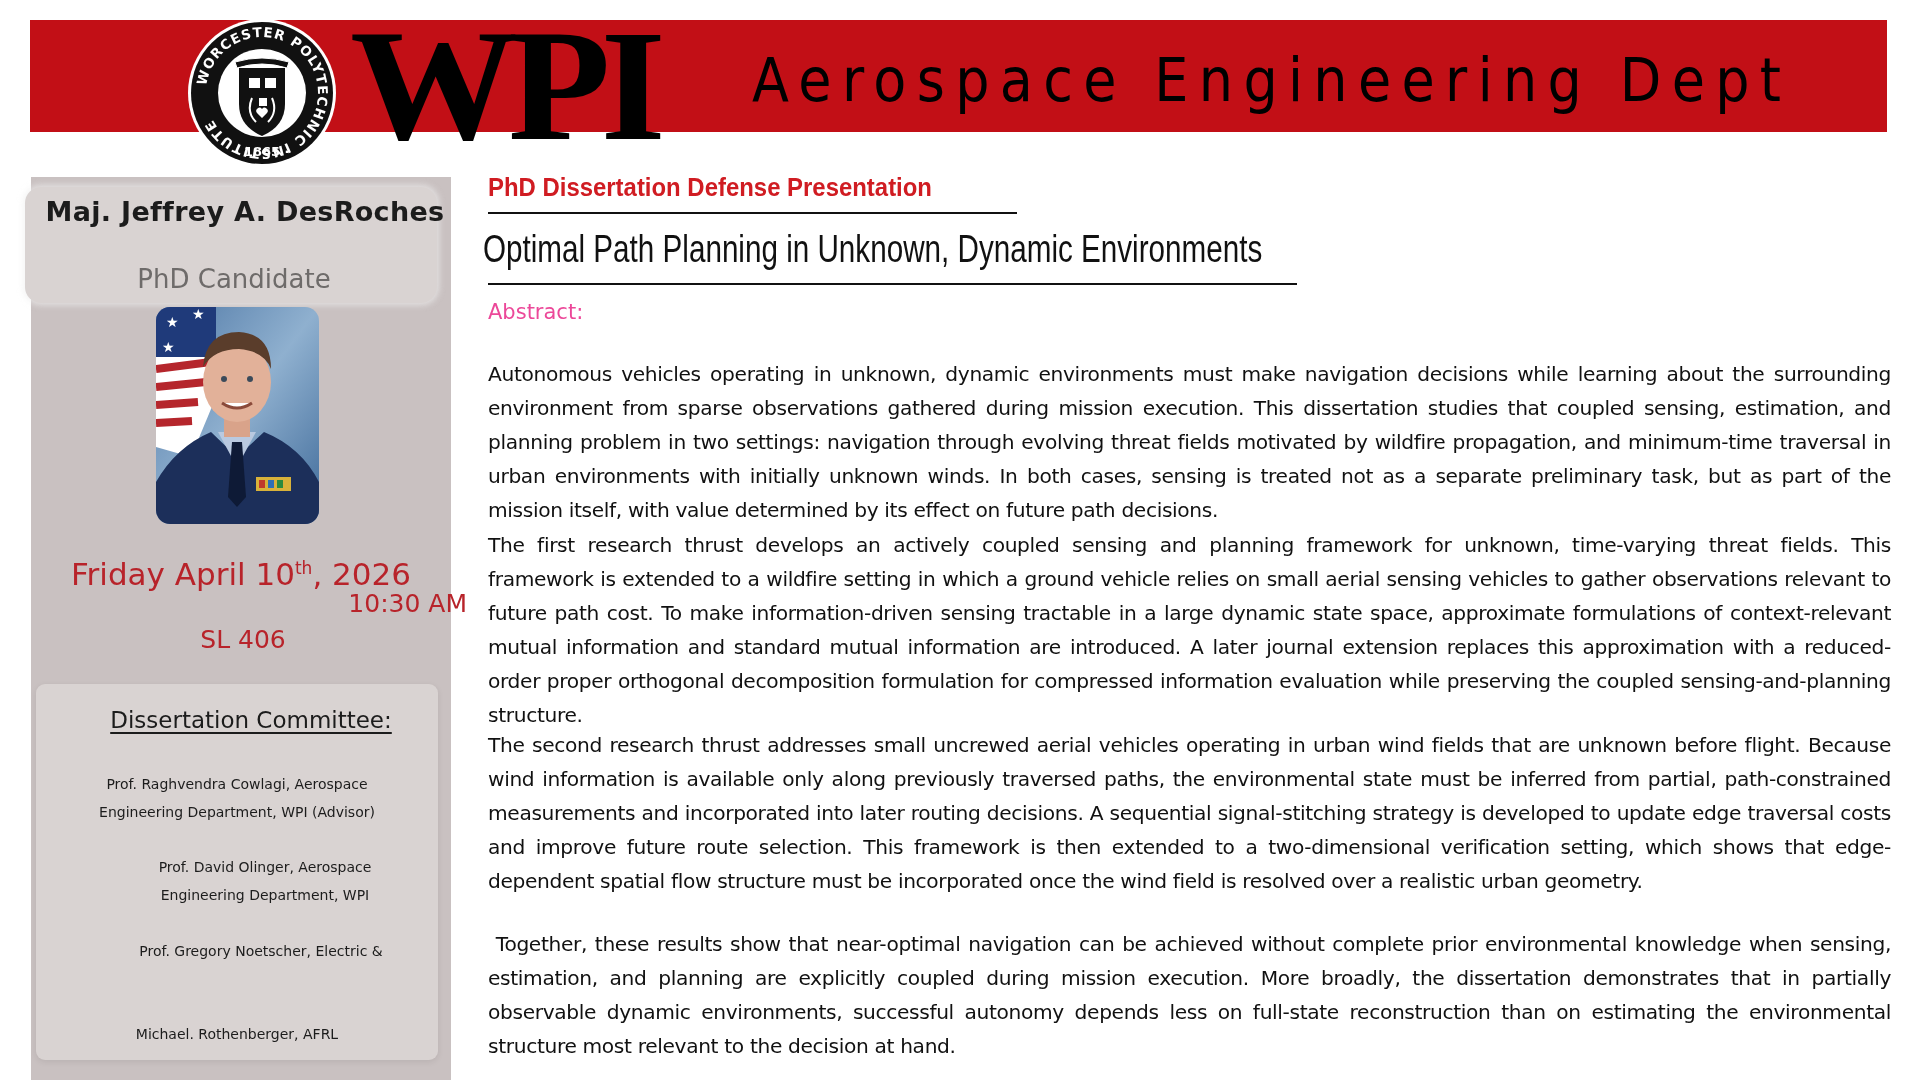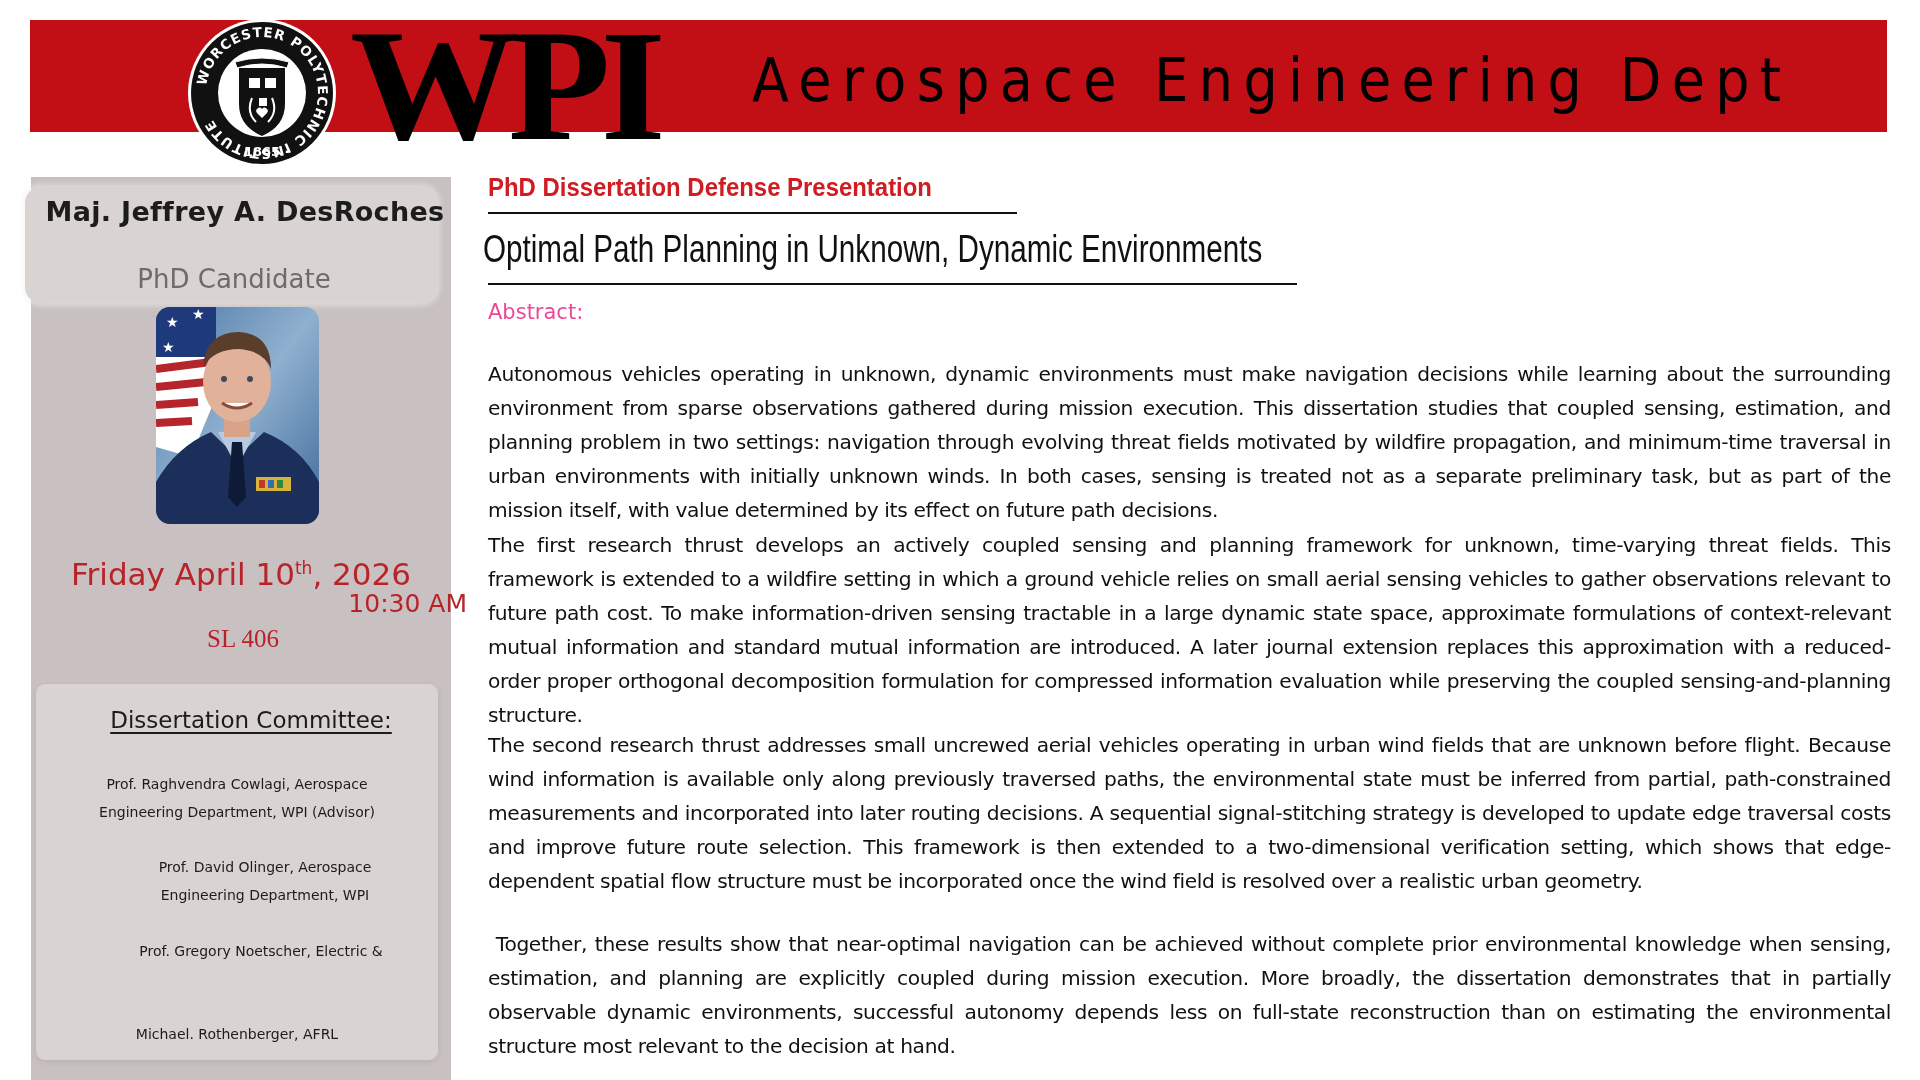--- a/index.html
+++ b/index.html
@@ -14,21 +14,21 @@
 
   
   #left-panel { left:31px; top:177px; width:420px; height:903px; background:#c9c1c1; }
   #name-box { left:25px; top:187px; width:412px; height:116px; background:#d9d3d2; border-radius:16px; box-shadow:0 0 6px 2px rgba(240,240,240,0.7); }
   #name { left:25px; top:196px; width:440px; text-align:center; font-family:"DejaVu Sans", sans-serif; font-weight:bold; font-size:27px; color:#1c1c1c; letter-spacing:0.3px; }
   #role { left:25px; top:245px; width:418px; text-align:center; font-family:"DejaVu Sans", sans-serif; font-size:26px; color:#6e6b6a;margin-top:19px; }
   #photo { left:156px; top:307px; width:163px; height:217px; border-radius:14px; overflow:hidden; }
   #date { left:31px; top:556px; width:420px; text-align:center; color:#b8232a; font-size:31px; font-family:"DejaVu Sans", sans-serif; }
   #date sup { font-size:17px; }
   #time { left:27px; top:589px; width:420px; text-align:right; color:#b8232a; font-size:25px;margin-left:20px; }
-  #room { left:31px; top:625px; width:424px; text-align:center; color:#b8232a; font-size:25px;font-family:Liberation Serif, serif; }
+  #room { left:31px; top:625px; width:424px; text-align:center; color:#b8232a; font-size:25px; }
   #committee-box { left:36px; top:684px; width:402px; height:376px; background:#d9d3d2; border-radius:9px; box-shadow:0 2px 6px rgba(0,0,0,0.08); }
   #committee-title { left:36px; top:707px; width:430px; text-align:center; font-size:23px; color:#1c1c1c; }
   #committee-title span { text-decoration:underline; text-underline-offset:4px; }
   .member { position:absolute; left:31px; width:412px; text-align:center; font-size:14px; line-height:28px; color:#1c1c1c; }
 
   
   #subtitle { left:488px; top:172px; font-family:"Liberation Sans", sans-serif; font-weight:bold; font-size:26px; color:#d01c22; transform:scaleX(0.92); transform-origin:left; white-space:nowrap; }
   #rule1 { left:488px; top:212px; width:529px; height:2px; background:#111; }
   #title { left:483px; top:228px; font-family:"Liberation Sans", sans-serif; font-size:38px; color:#111; transform:scaleX(0.78); transform-origin:left; white-space:nowrap; }
   #rule2 { left:488px; top:283px; width:809px; height:2px; background:#111; }

